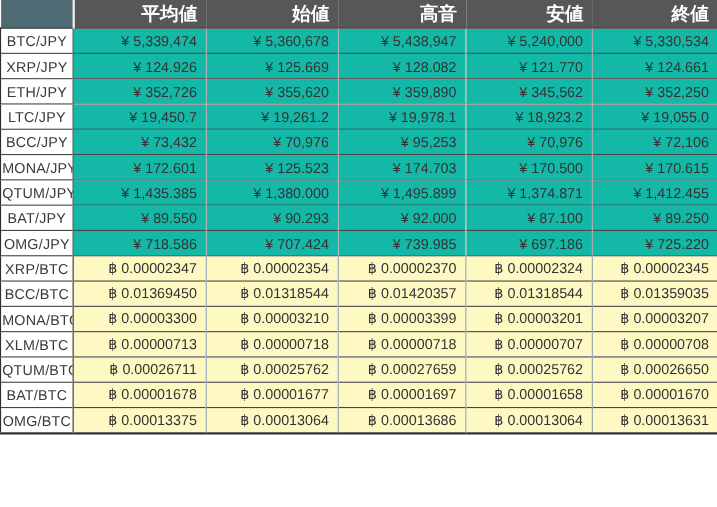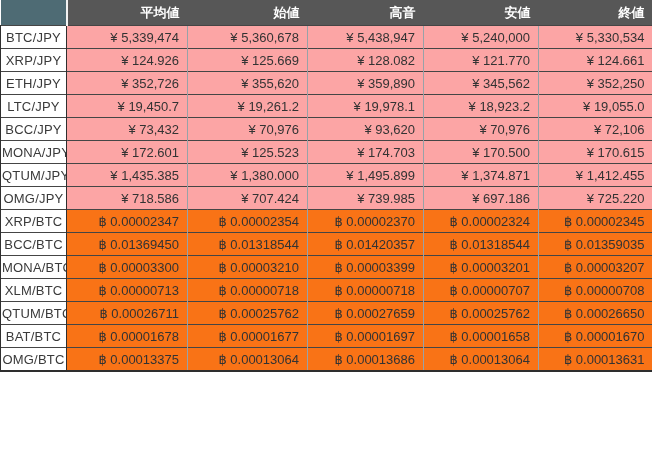--- a/index.html
+++ b/index.html
@@ -19,21 +19,21 @@
   col.c-pair { width: 66px; }
   col.c1 { width: 121px; }
   col.c2 { width: 120px; }
   col.c3 { width: 116px; }
   col.c4 { width: 115px; }
   col.c5 { width: 114px; }
 
   thead th {
     background: #575757;
     color: #ffffff;
-    font-size: 13px;
+    font-size: 17px;
     font-weight: bold;
     text-align: right;
     padding: 0 8px 0 0;
     height: 25px;
     border: none;
   }
   thead th.corner {
     background: #4e6b74;
     border-right: 2px solid #f2f2f2;
     padding: 0;
@@ -58,22 +58,22 @@
     border-right: 1px solid #2f2f2f;
     color: #3a3a3a;
     letter-spacing: 0.2px;
   }
   td.val {
     text-align: right;
     padding: 0 8px 0 0;
     border-left: 1px solid #97a2a8;
   }
   td.val:first-of-type { border-left: none; }
-  tr.jpy td.val { background: #fca5a5; }
-  tr.btc td.val { background: #f97316; }
+  tr.jpy td.val { background: #14b8a6; }
+  tr.btc td.val { background: #fef9c3; }
 </style>
 </head>
 <body>
 
 <table class="price-table">
   <colgroup>
     <col class="c-pair">
       <col class="c1">
       <col class="c2">
       <col class="c3">
@@ -120,41 +120,49 @@
         <td class="val">¥ 19,450.7</td>
         <td class="val">¥ 19,261.2</td>
         <td class="val">¥ 19,978.1</td>
         <td class="val">¥ 18,923.2</td>
         <td class="val">¥ 19,055.0</td>
       </tr>
       <tr class="jpy">
         <td class="pair">BCC/JPY</td>
         <td class="val">¥ 73,432</td>
         <td class="val">¥ 70,976</td>
-        <td class="val">¥ 93,620</td>
+        <td class="val">¥ 95,253</td>
         <td class="val">¥ 70,976</td>
         <td class="val">¥ 72,106</td>
       </tr>
       <tr class="jpy">
         <td class="pair">MONA/JPY</td>
         <td class="val">¥ 172.601</td>
         <td class="val">¥ 125.523</td>
         <td class="val">¥ 174.703</td>
         <td class="val">¥ 170.500</td>
         <td class="val">¥ 170.615</td>
       </tr>
       <tr class="jpy">
         <td class="pair">QTUM/JPY</td>
         <td class="val">¥ 1,435.385</td>
         <td class="val">¥ 1,380.000</td>
         <td class="val">¥ 1,495.899</td>
         <td class="val">¥ 1,374.871</td>
         <td class="val">¥ 1,412.455</td>
       </tr>
       <tr class="jpy">
+        <td class="pair">BAT/JPY</td>
+        <td class="val">¥ 89.550</td>
+        <td class="val">¥ 90.293</td>
+        <td class="val">¥ 92.000</td>
+        <td class="val">¥ 87.100</td>
+        <td class="val">¥ 89.250</td>
+      </tr>
+      <tr class="jpy">
         <td class="pair">OMG/JPY</td>
         <td class="val">¥ 718.586</td>
         <td class="val">¥ 707.424</td>
         <td class="val">¥ 739.985</td>
         <td class="val">¥ 697.186</td>
         <td class="val">¥ 725.220</td>
       </tr>
       <tr class="btc">
         <td class="pair">XRP/BTC</td>
         <td class="val">฿ 0.00002347</td>

